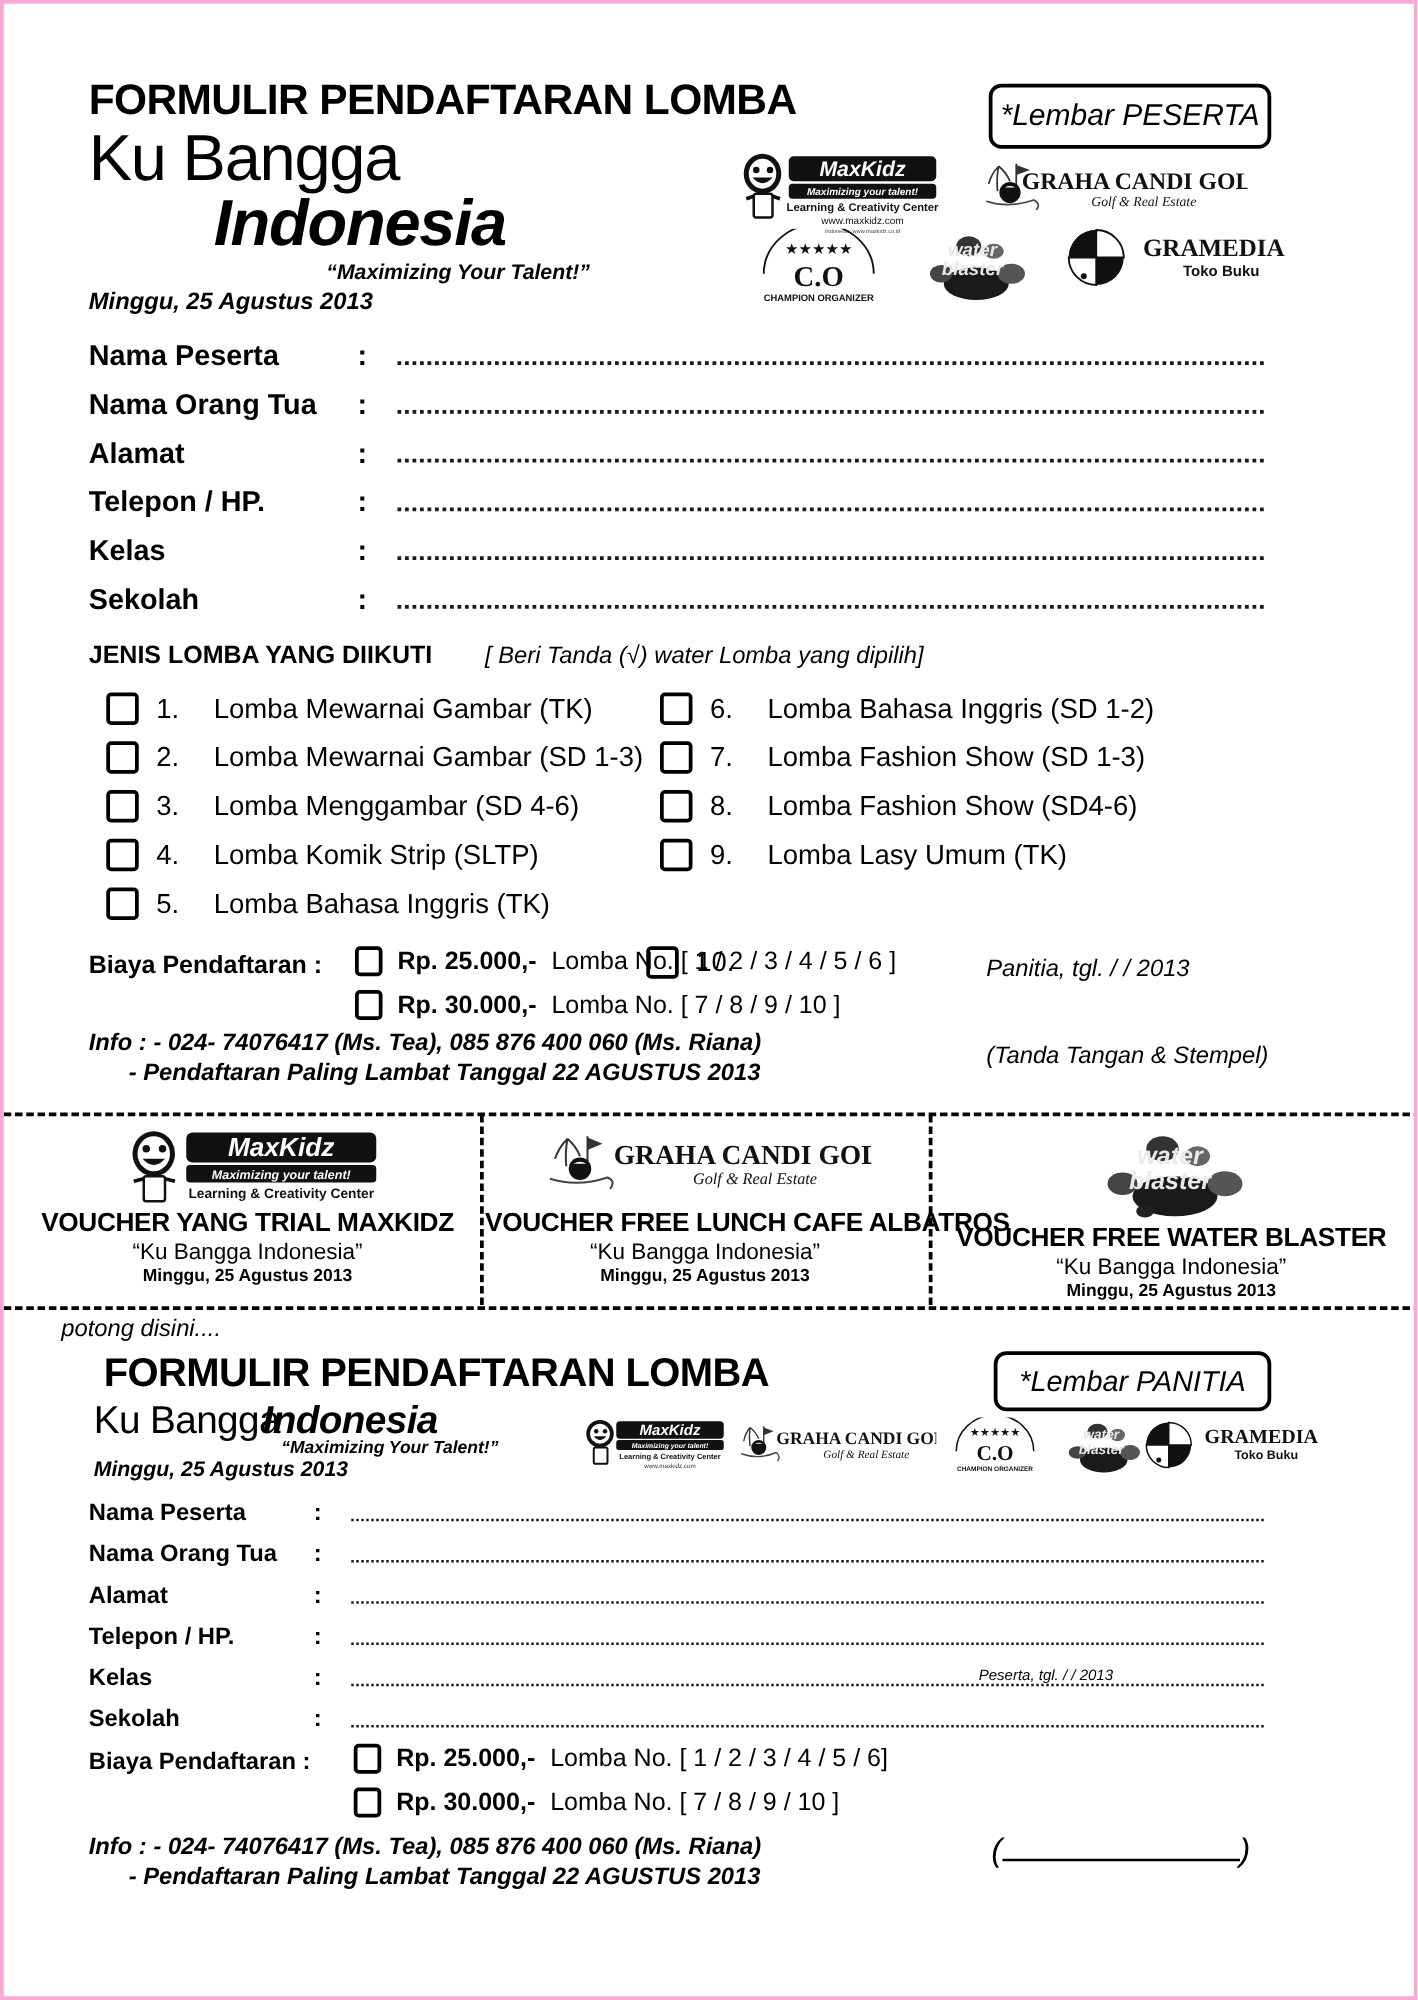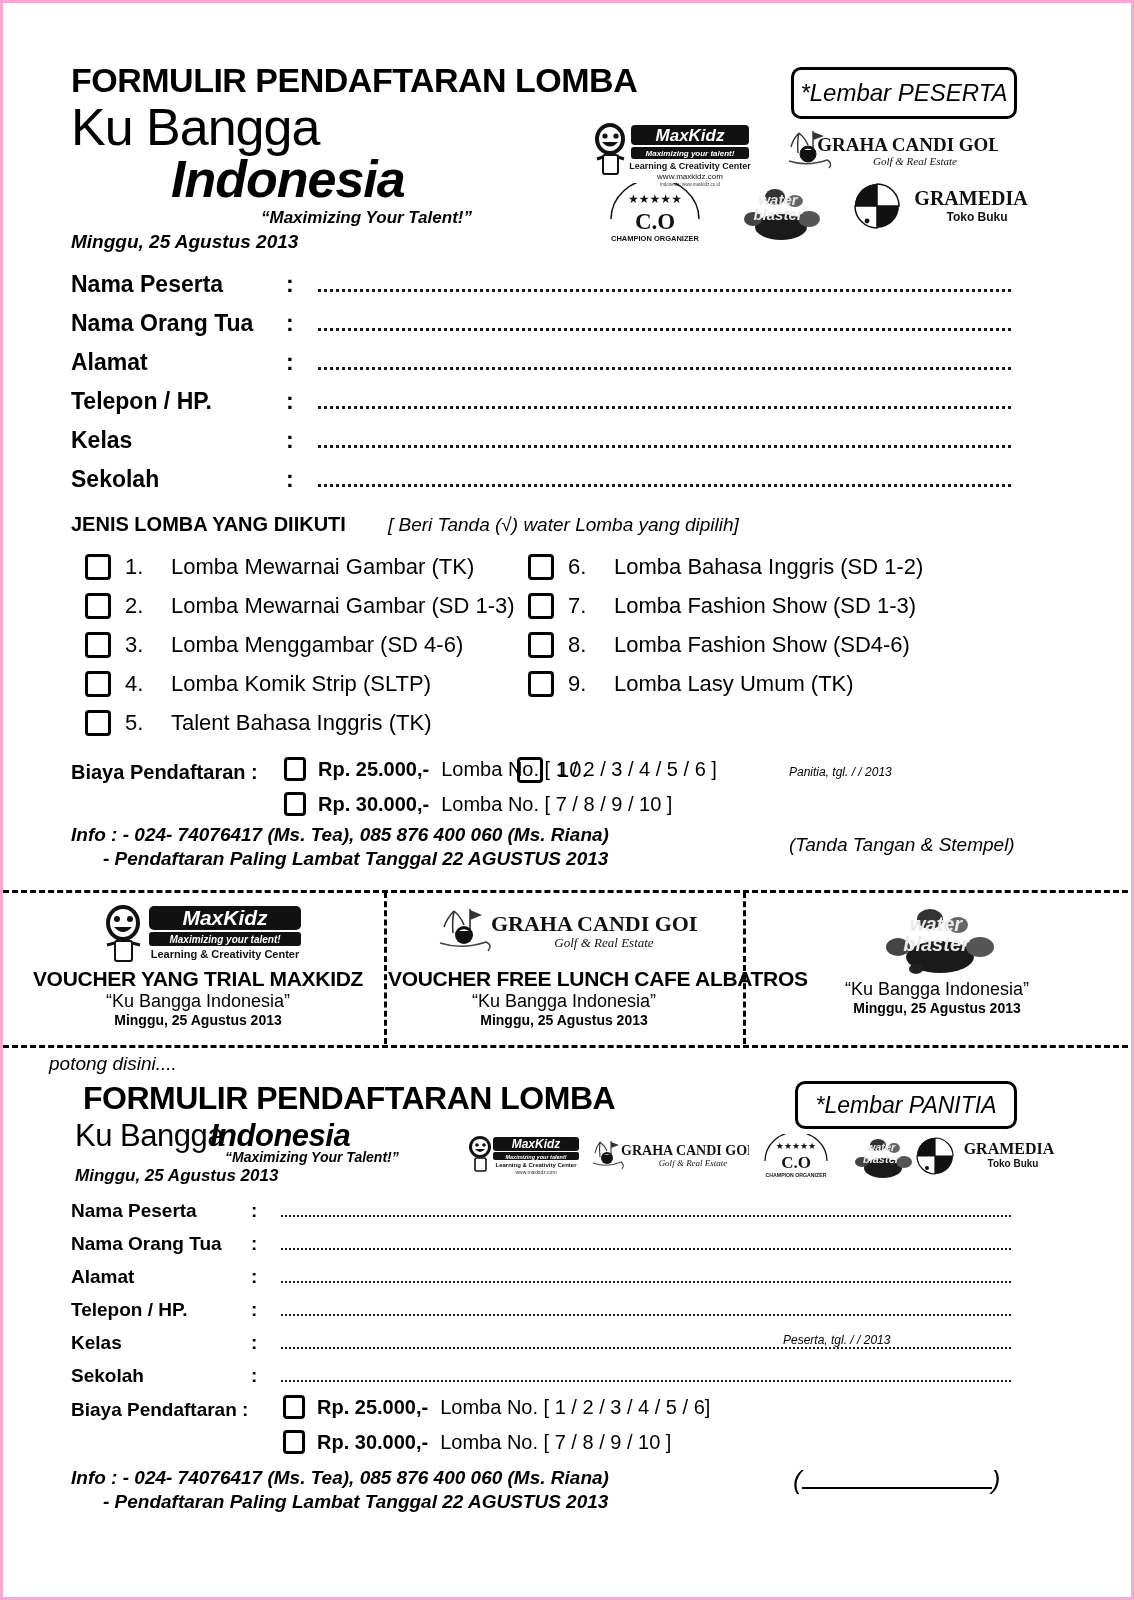--- a/index.html
+++ b/index.html
@@ -95,21 +95,21 @@
   }
   .lomba-num{font-size:22px;width:32px;}
   .lomba-txt{font-size:22px;white-space:nowrap;}
 
   
   .biaya-lbl{position:absolute;left:68px;top:758px;font-size:20px;font-weight:bold;}
   .biaya-row{position:absolute;display:flex;align-items:center;gap:12px;}
   .biaya-amt{font-size:20px;font-weight:bold;white-space:nowrap;}
   .biaya-rest{font-size:20px;white-space:nowrap;}
 
-  .panitia-tgl{position:absolute;left:786px;top:762px;font-size:12px;font-style:italic;white-space:nowrap;}
+  .panitia-tgl{position:absolute;left:786px;top:762px;font-size:19px;font-style:italic;white-space:nowrap;}
   .ttd-note{position:absolute;left:786px;top:831px;font-size:19px;font-style:italic;white-space:nowrap;}
 
   .info1{position:absolute;left:68px;top:821px;font-size:19px;font-weight:bold;font-style:italic;white-space:nowrap;}
   .info2{position:absolute;left:100px;top:845px;font-size:19px;font-weight:bold;font-style:italic;white-space:nowrap;}
 
   
   .cut-h{
     position:absolute;left:0;width:1134px;height:0;
     border-top:3px dashed #000;
   }
@@ -295,21 +295,21 @@
       <span class="lomba-txt">Lomba Menggambar (SD 4-6)</span>
     </div>
     <div class="lomba-item" style="left:82px;top:668px;">
       <span class="cbox"></span>
       <span class="lomba-num">4.</span>
       <span class="lomba-txt">Lomba Komik Strip (SLTP)</span>
     </div>
     <div class="lomba-item" style="left:82px;top:707px;">
       <span class="cbox"></span>
       <span class="lomba-num">5.</span>
-      <span class="lomba-txt">Talent Bahasa Inggris (TK)</span>
+      <span class="lomba-txt">Lomba Bahasa Inggris (TK)</span>
     </div>
 
     <div class="lomba-item" style="left:525px;top:551px;">
       <span class="cbox"></span>
       <span class="lomba-num">6.</span>
       <span class="lomba-txt">Lomba Bahasa Inggris (SD 1-2)</span>
     </div>
     <div class="lomba-item" style="left:525px;top:590px;">
       <span class="cbox"></span>
       <span class="lomba-num">7.</span>
@@ -400,20 +400,21 @@
         <ellipse cx="78" cy="52" rx="34" ry="16" fill="#1a1a1a"></ellipse>
         <ellipse cx="36" cy="42" rx="12" ry="9" fill="#444"></ellipse>
         <ellipse cx="118" cy="42" rx="14" ry="10" fill="#555"></ellipse>
         <ellipse cx="68" cy="14" rx="13" ry="10" fill="#333"></ellipse>
         <ellipse cx="96" cy="20" rx="10" ry="8" fill="#666"></ellipse>
         <ellipse cx="54" cy="64" rx="7" ry="5" fill="#222"></ellipse>
         <text x="74" y="26" font-family="'Liberation Sans',sans-serif" font-size="20" font-weight="bold" font-style="italic" fill="#eaeaea" text-anchor="middle">water</text>
         <text x="74" y="46" font-family="'Liberation Sans',sans-serif" font-size="20" font-weight="bold" font-style="italic" fill="#eaeaea" text-anchor="middle">blaster</text>
       </g>
     </svg>
+    <div class="v-title">VOUCHER FREE WATER BLASTER</div>
     <div class="v-sub">“Ku Bangga Indonesia”</div>
     <div class="v-date">Minggu, 25 Agustus 2013</div>
   </div>
 
   <div class="potong">potong disini....</div>
 
   <div class="title-main2">FORMULIR PENDAFTARAN LOMBA</div>
   <div class="title-ku2">Ku Bangga</div>
   <div class="title-ind2">Indonesia</div>
   <div class="tagline2">“Maximizing Your Talent!”</div>

